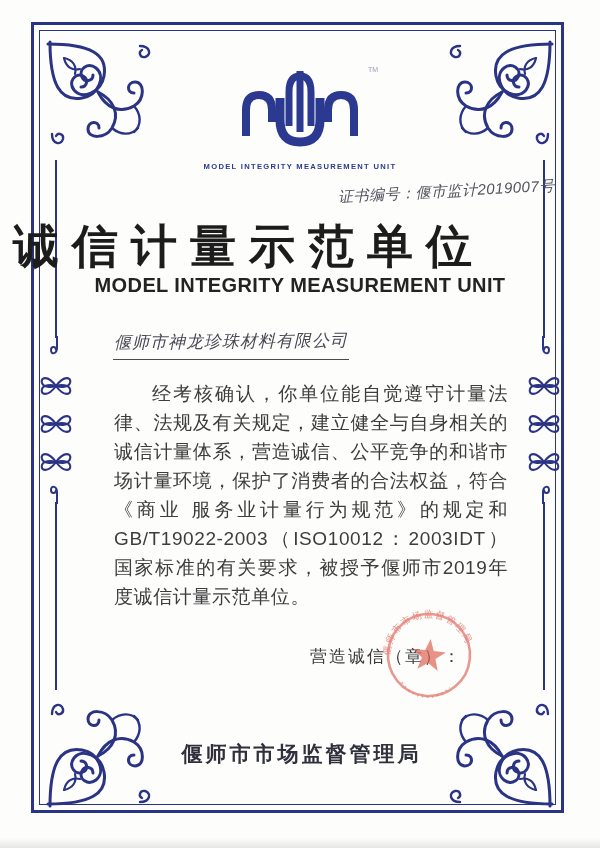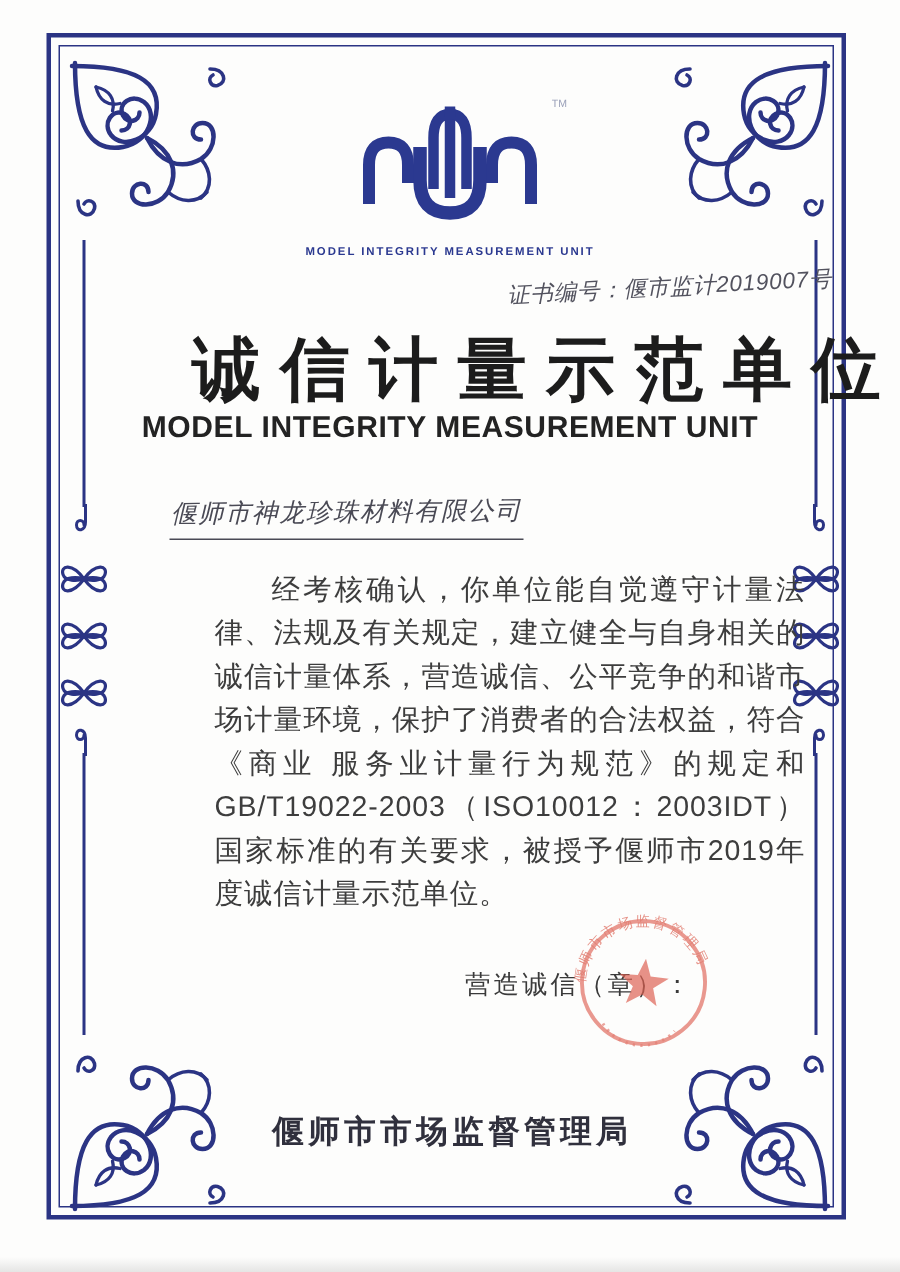--- a/index.html
+++ b/index.html
@@ -41,21 +41,21 @@
     letter-spacing:1.3px;
   }
   
   .cert-no{
     position:absolute;left:338px;top:183px;width:190px;
     font-size:15px;color:#52525e;font-style:italic;
     transform:rotate(-3deg);letter-spacing:.5px;white-space:nowrap;
   }
   
   .title-zh{
-    position:absolute;left:0;right:0;top:216px;text-align:right;
+    position:absolute;left:0;right:0;top:216px;text-align:left;
     font-family:"Liberation Serif","DejaVu Serif",serif;
     font-size:46px;font-weight:700;color:#1c1c1c;letter-spacing:13px;
     text-indent:13px;
   }
   .title-en{
     position:absolute;left:0;right:0;top:274px;text-align:center;
     font-size:20px;font-weight:bold;color:#232323;letter-spacing:.4px;
   }
   
   .company{
@@ -63,21 +63,21 @@
     font-size:17px;color:#4a4a55;font-style:italic;letter-spacing:1px;
     transform:rotate(-.6deg);white-space:nowrap;
   }
   .company-underline{
     position:absolute;left:113px;top:359px;width:236px;height:1.4px;background:#4a4a55;
   }
   
   .body-text{
     position:absolute;left:114px;top:379px;width:394px;
     font-size:19px;line-height:29px;color:#3d3d3d;
-    text-align:justify;text-indent:2em;letter-spacing:.6px;margin-left:29px;
+    text-align:justify;text-indent:2em;letter-spacing:.6px;
   }
   
   .issue-label{
     position:absolute;left:310px;top:645px;
     font-size:17px;color:#3a3a3a;letter-spacing:2px;white-space:nowrap;
   }
   .seal{position:absolute;left:369px;top:595px;width:120px;height:120px;transform:rotate(6deg);opacity:.85;}
   
   .footer-org{
     position:absolute;left:0;right:0;top:740px;text-align:center;

